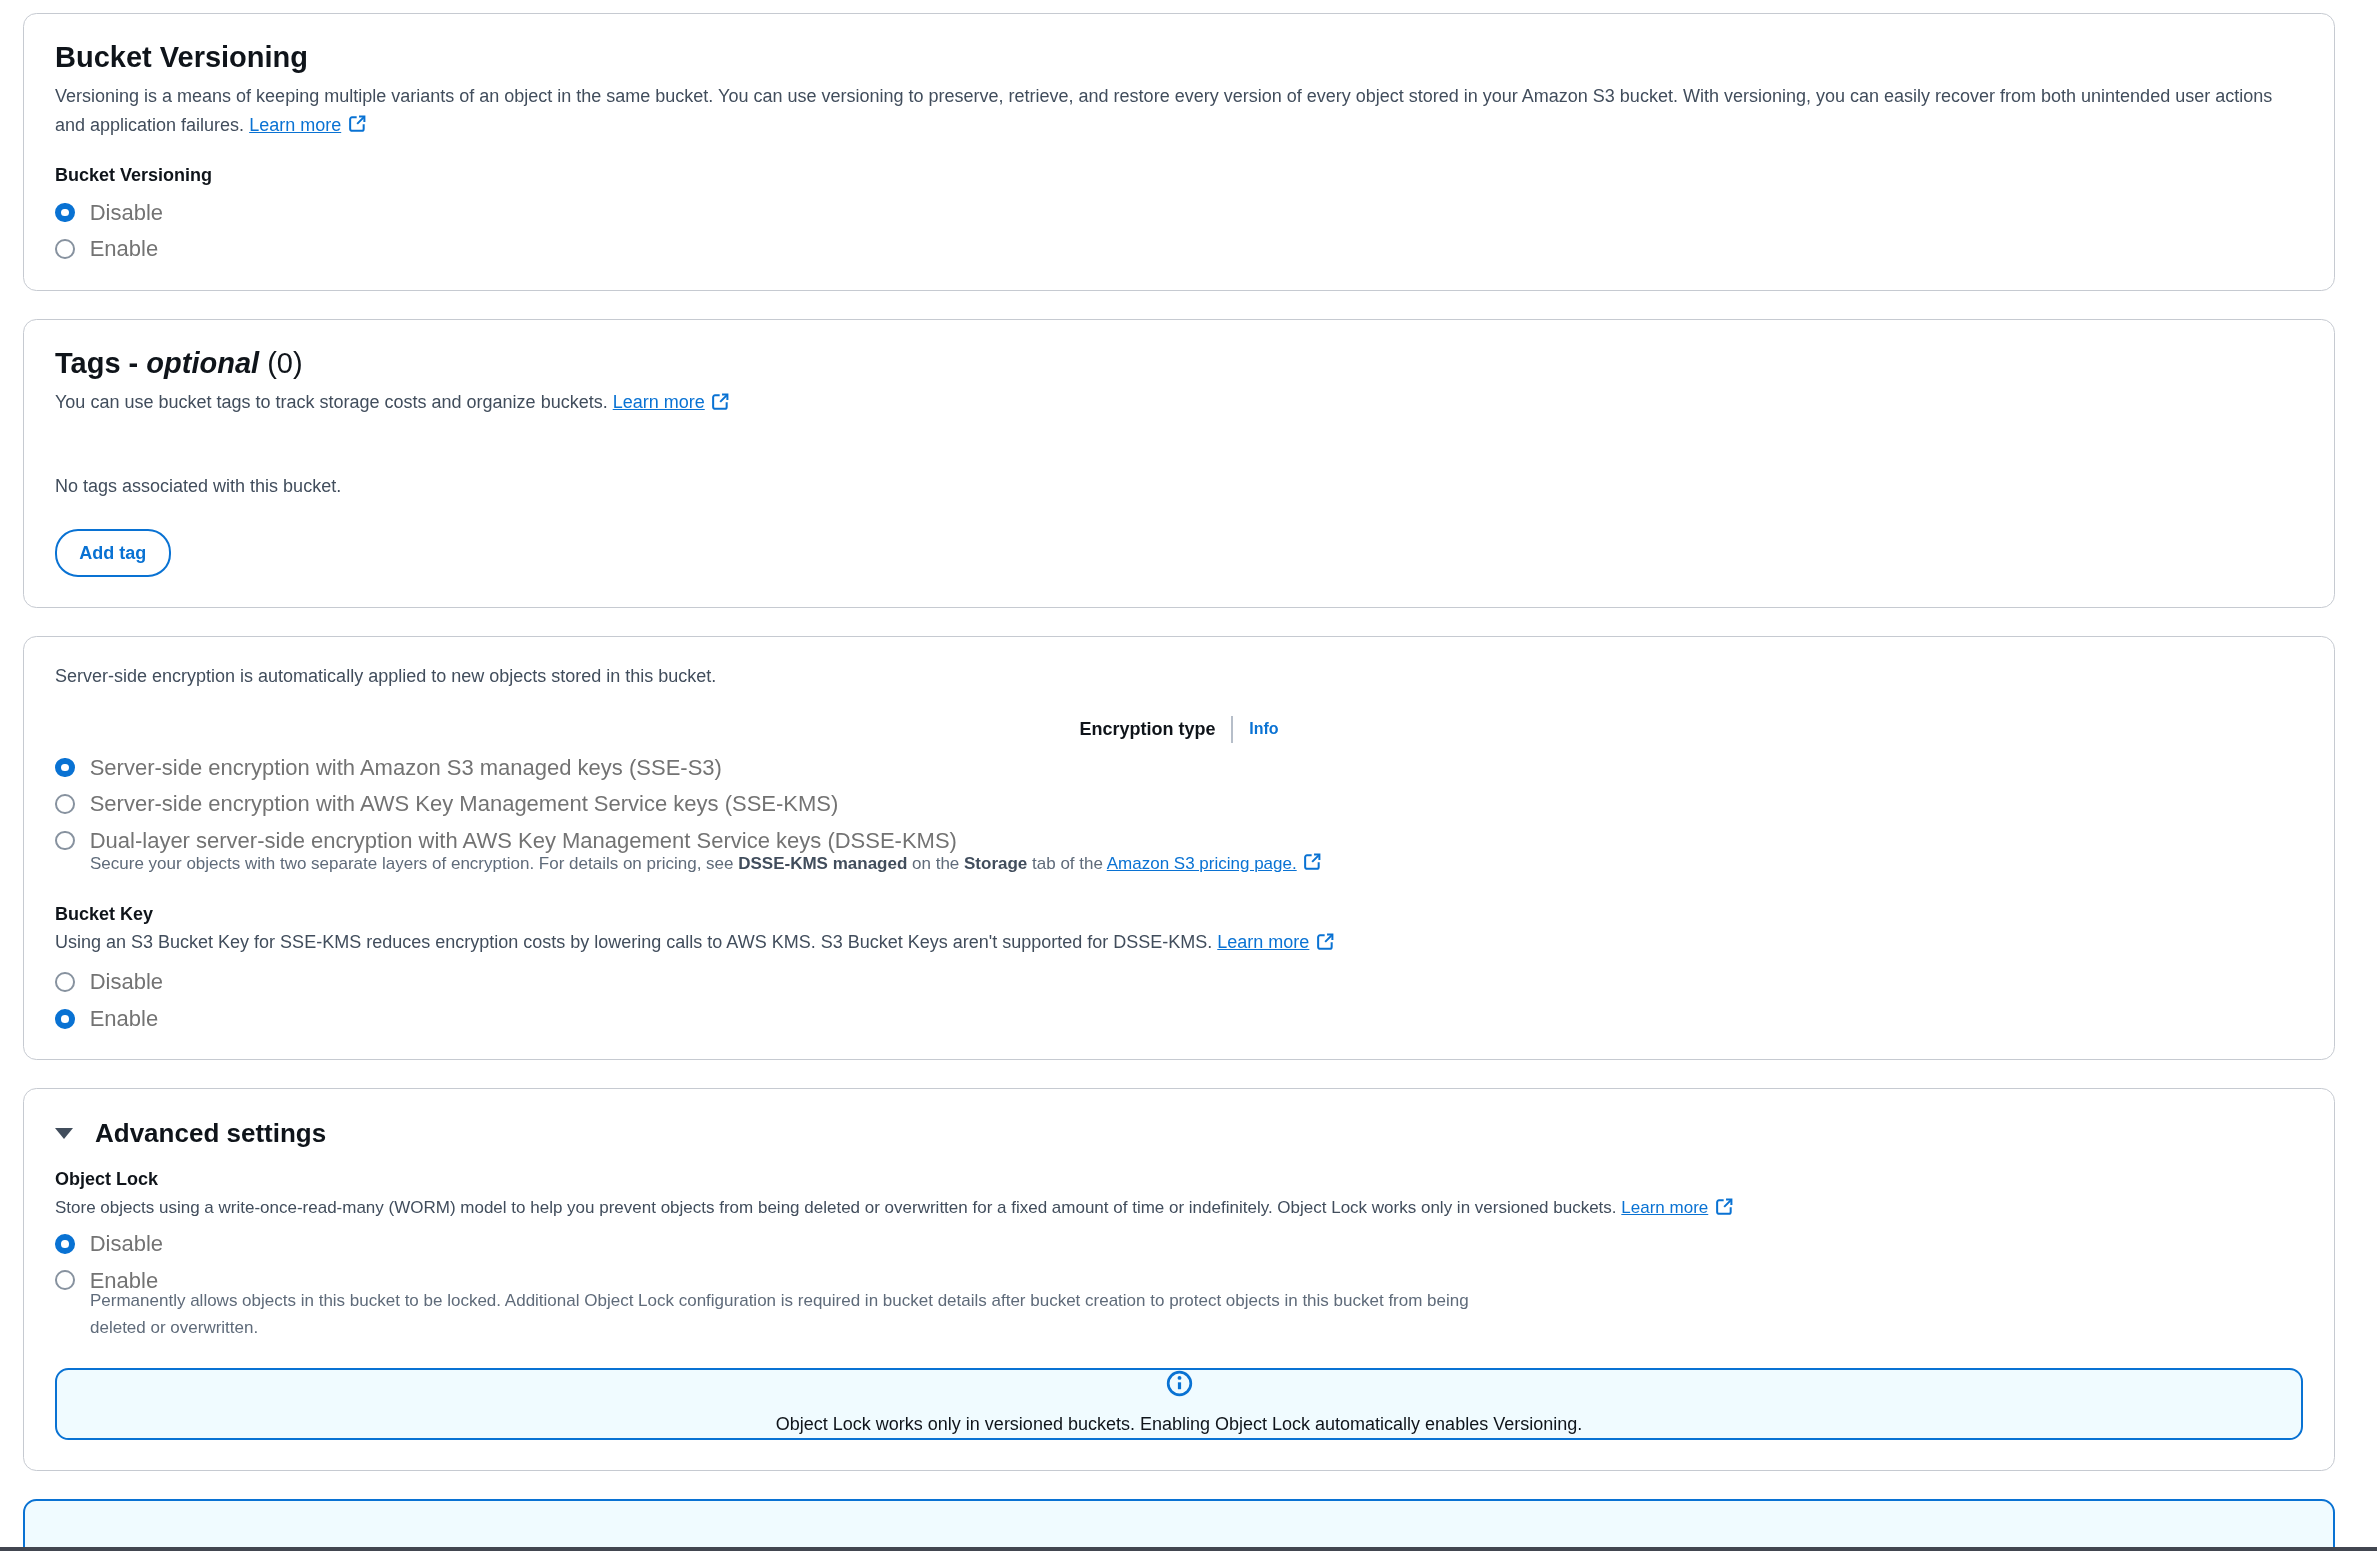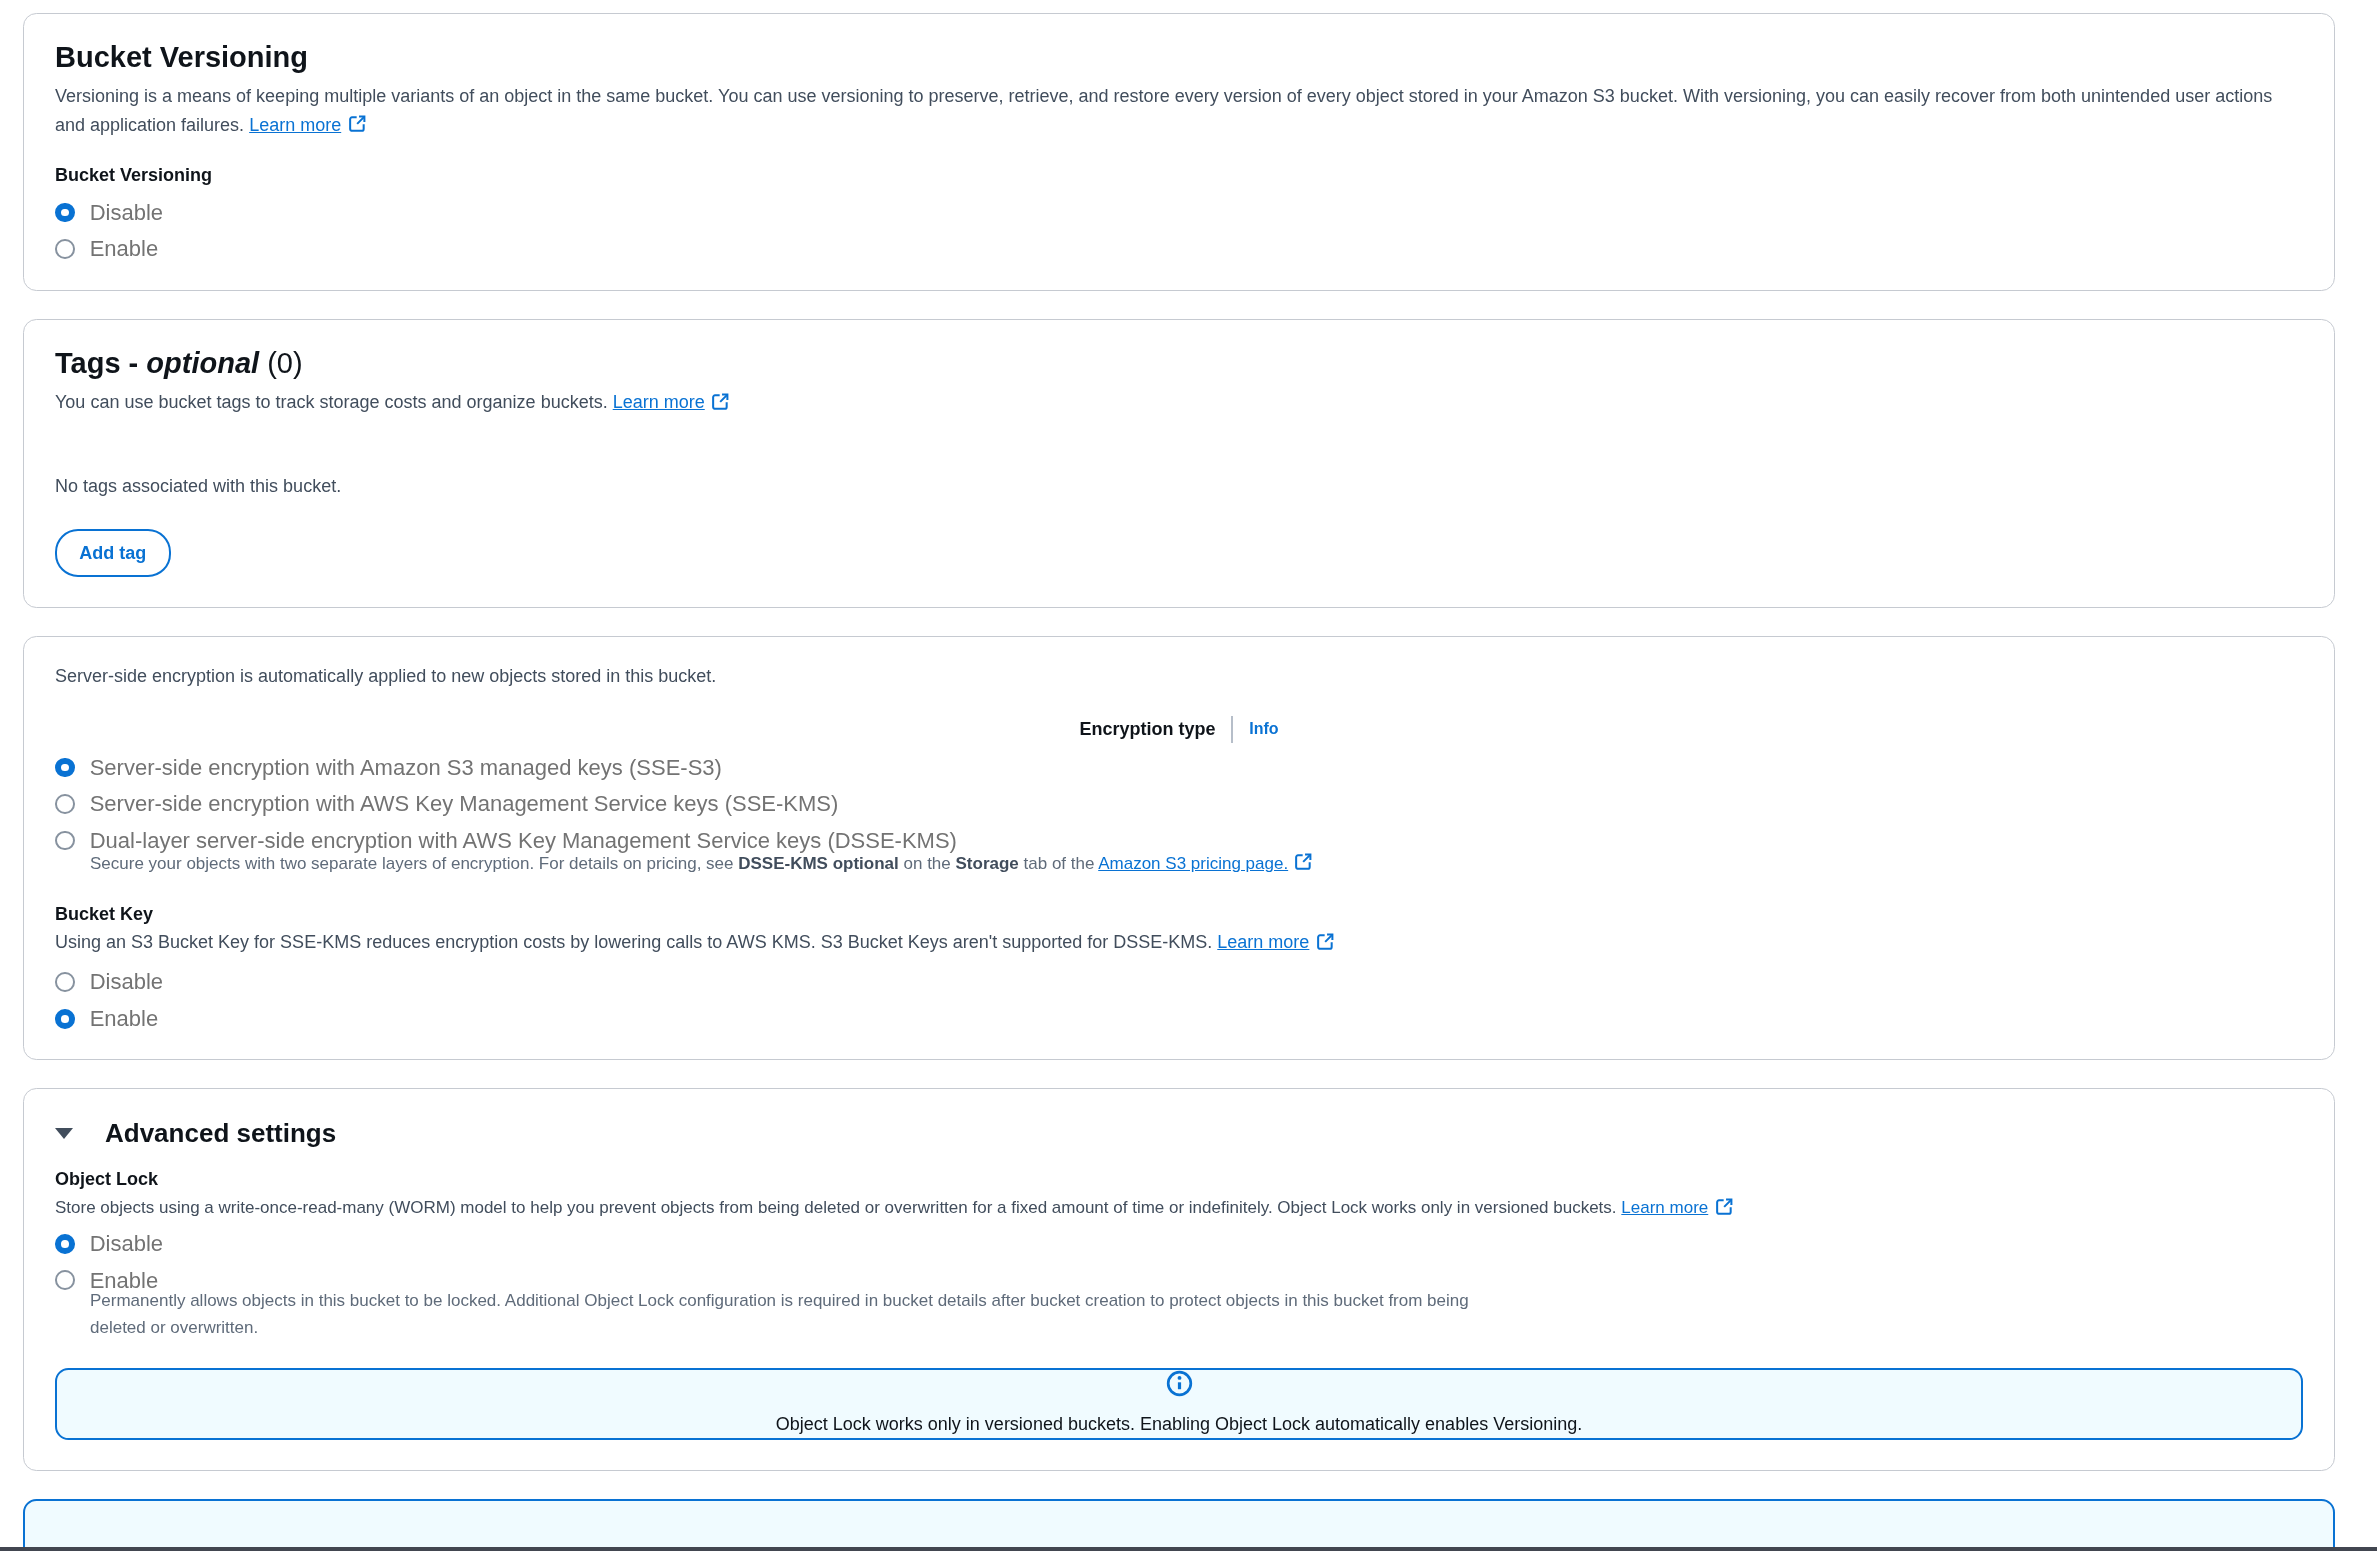--- a/index.html
+++ b/index.html
@@ -66,21 +66,21 @@
   .btn-secondary {
     margin-top: 32px;
     display: inline-block;
     background: #fff; color: #0972d3;
     border: 2.7px solid #0972d3; border-radius: 23px;
     height: 48px; line-height: 36px; padding: 0 22.3px;
     font-size: 18px; font-weight: 700;
     font-family: inherit; cursor: pointer; box-sizing: border-box;
   }
 
-  .expand-header { display: flex; align-items: center; gap: 32px; margin: 3.6px 0 19.7px 0; cursor: pointer; width: max-content; }
+  .expand-header { display: flex; align-items: center; gap: 22px; margin: 3.6px 0 19.7px 0; cursor: pointer; width: max-content; }
   .caret-down {
     width: 0; height: 0;
     border-left: 9px solid transparent; border-right: 9px solid transparent;
     border-top: 11.6px solid #414d5c;
   }
   .expand-title { font-size: 26px; font-weight: 700; color: #0f141a; }
 
   .alert {
     display: flex; align-items: center; gap: 17px;
     background: #f0fbff;
@@ -150,21 +150,21 @@
       <span>Server-side encryption with Amazon S3 managed keys (SSE-S3)</span>
     </div>
     <div class="radio-row">
       <span class="radio unchecked"></span>
       <span>Server-side encryption with AWS Key Management Service keys (SSE-KMS)</span>
     </div>
     <div class="radio-row" style="margin-bottom:3.6px">
       <span class="radio unchecked"></span>
       <span>Dual-layer server-side encryption with AWS Key Management Service keys (DSSE-KMS)</span>
     </div>
-    <div class="radio-note"><span>Secure your objects with two separate layers of encryption. For details on pricing, see </span><b>DSSE-KMS optional</b><span> on the </span><b>Storage</b><span> tab of the </span><a class="link"><span class="link-text">Amazon S3 pricing page.</span><svg class="ext-icon" viewBox="0 0 16 16" width="19" height="19" aria-hidden="true">
+    <div class="radio-note"><span>Secure your objects with two separate layers of encryption. For details on pricing, see </span><b>DSSE-KMS managed</b><span> on the </span><b>Storage</b><span> tab of the </span><a class="link"><span class="link-text">Amazon S3 pricing page.</span><svg class="ext-icon" viewBox="0 0 16 16" width="19" height="19" aria-hidden="true">
             <path d="M13.2 8.7v3.9c0 .9-.7 1.6-1.6 1.6H3.4c-.9 0-1.6-.7-1.6-1.6V4.4c0-.9.7-1.6 1.6-1.6h3.9" fill="none" stroke="currentColor" stroke-width="1.7"></path>
             <path d="M9.3 2.2h4.5v4.5" fill="none" stroke="currentColor" stroke-width="1.7"></path>
             <path d="M13.6 2.4L7.7 8.3" fill="none" stroke="currentColor" stroke-width="1.7"></path>
           </svg></a></div>
 
     <div class="field-label" style="margin-top:27px;margin-bottom:3.6px">Bucket Key</div>
     <p class="desc" style="margin-bottom:14.3px"><span>Using an S3 Bucket Key for SSE-KMS reduces encryption costs by lowering calls to AWS KMS. S3 Bucket Keys aren't supported for DSSE-KMS.</span>
       <a class="link"><span class="link-text">Learn more</span><svg class="ext-icon" viewBox="0 0 16 16" width="19" height="19" aria-hidden="true">
             <path d="M13.2 8.7v3.9c0 .9-.7 1.6-1.6 1.6H3.4c-.9 0-1.6-.7-1.6-1.6V4.4c0-.9.7-1.6 1.6-1.6h3.9" fill="none" stroke="currentColor" stroke-width="1.7"></path>
             <path d="M9.3 2.2h4.5v4.5" fill="none" stroke="currentColor" stroke-width="1.7"></path>

